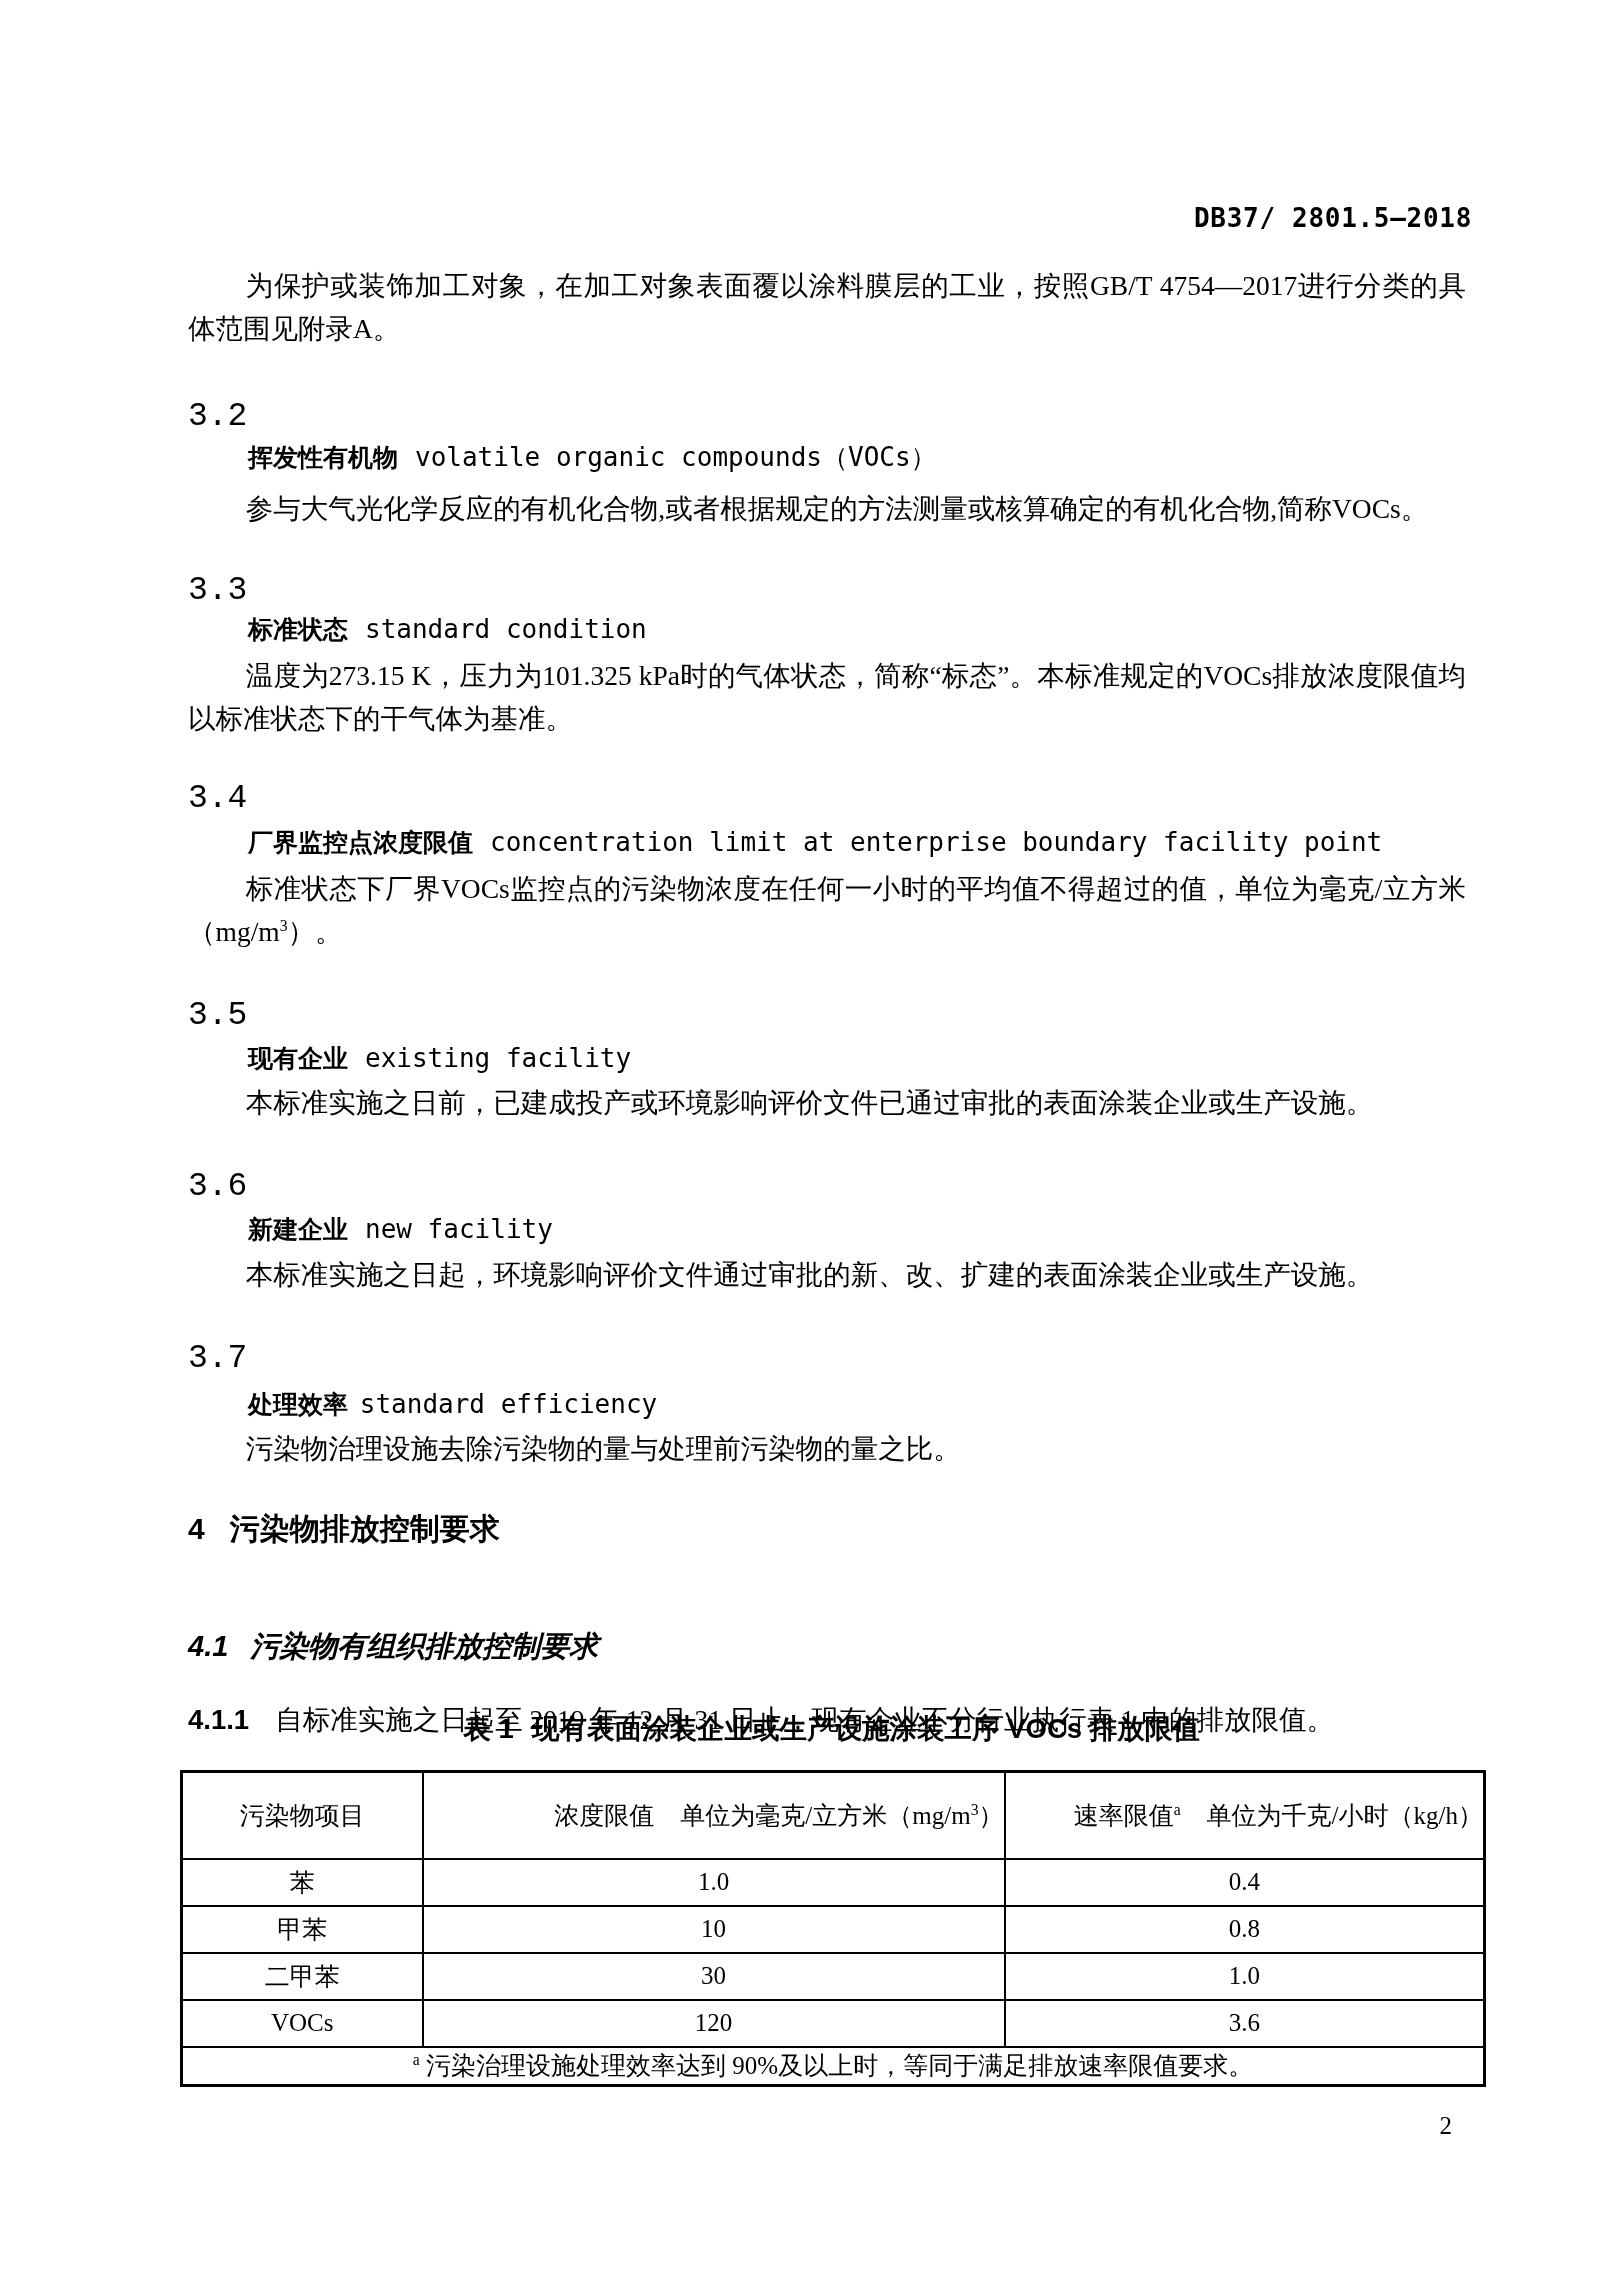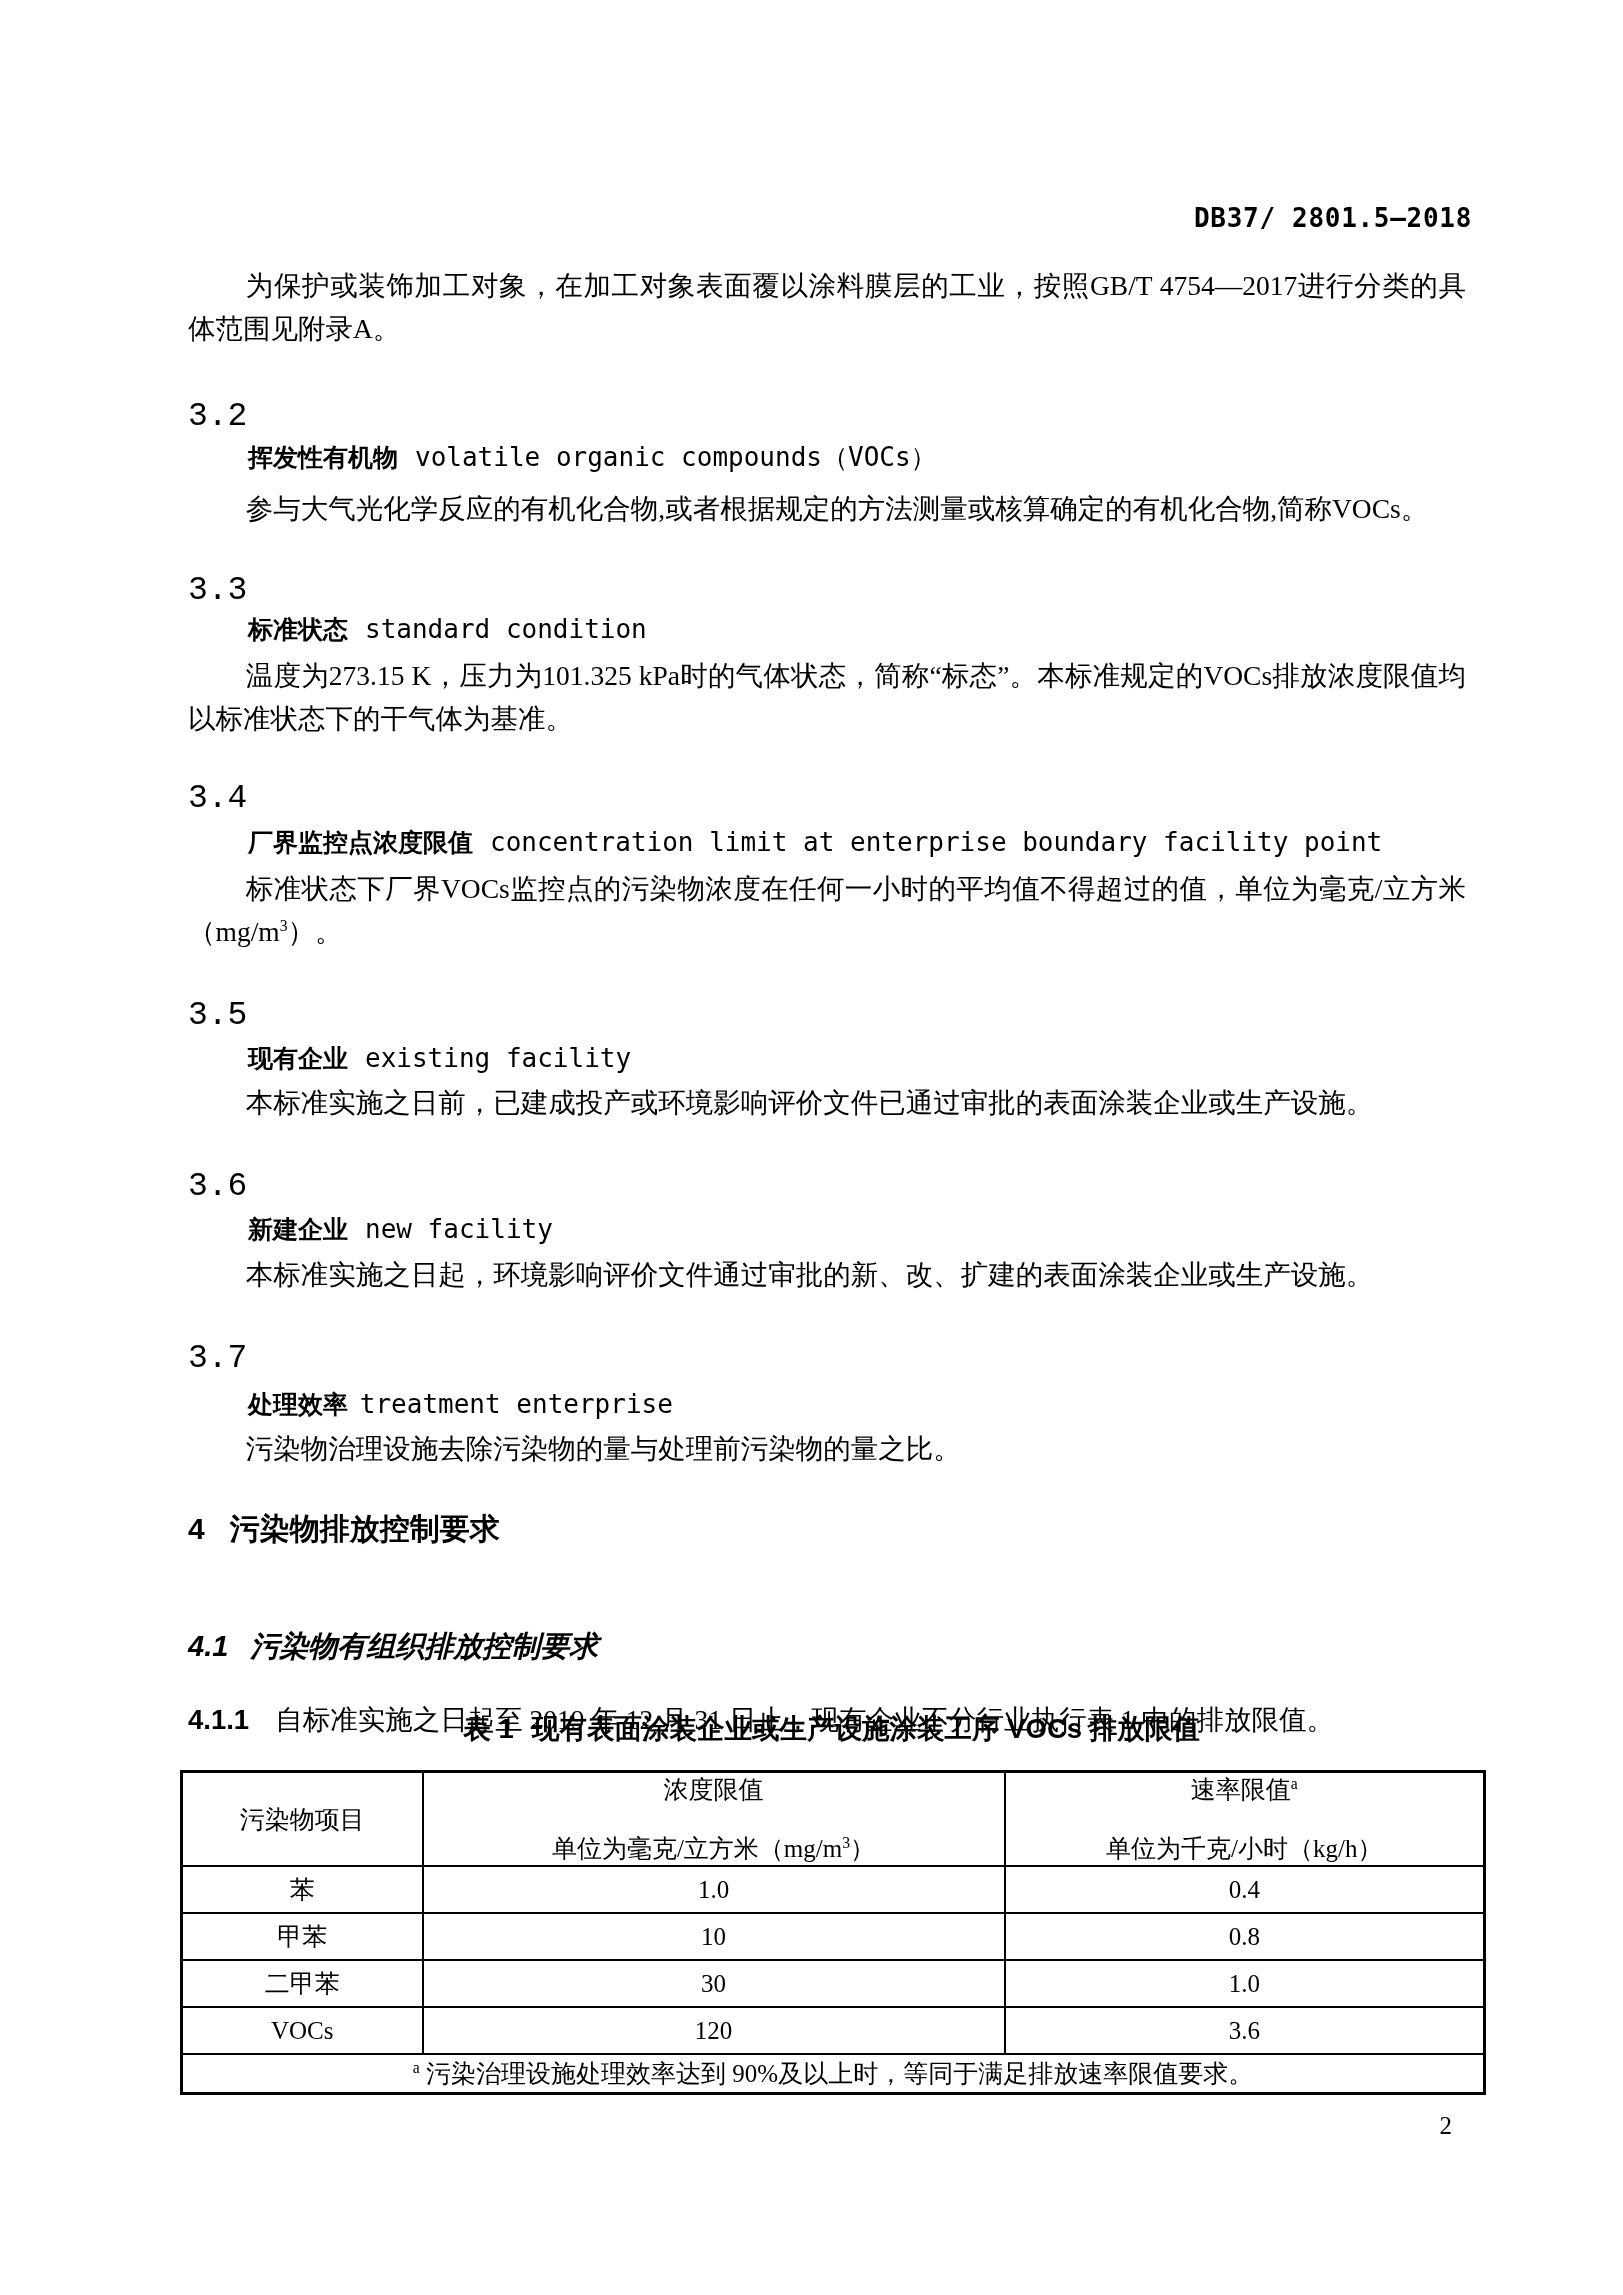--- a/index.html
+++ b/index.html
@@ -49,21 +49,21 @@
     font-size:25px;
   }
   table.limits td{
     border:2px solid #000;border-top-width:2.6px;border-bottom-width:2.6px;
     text-align:center;vertical-align:middle;padding:0;
   }
   table.limits{border:3.9px solid #000;}
   tr.hdr{height:87px;}
   tr.datarow{height:47px;}
   tr.noterow{height:39px;}
-  .hdr-stack{display:flex;flex-direction:column;justify-content:flex-end;gap:26px;}
+  .hdr-stack{display:flex;justify-content:flex-end;gap:26px;}
   sup.s{font-size:15.7px;vertical-align:super;line-height:0;}
   td.note-cell{text-align:left;padding-left:9.2px;}
   .page-num{
     top:2112px;right:171px;font-size:25px;font-family:"Liberation Serif",serif;
   }
 </style>
 </head>
 <body>
 
 <div class="abs doc-number">DB37/ 2801.5—2018</div>
@@ -97,21 +97,21 @@
 <div class="abs body-text indent" style="top:1081px;">本标准实施之日前，已建成投产或环境影响评价文件已通过审批的表面涂装企业或生产设施。</div>
 
 <div class="abs sec-num" style="top:1149px;">3.6</div>
 <div class="abs term-line" style="top:1209px;text-align:center;">
   <span class="term-zh">新建企业</span><span class="term-en">new facility</span>
 </div>
 <div class="abs body-text indent" style="top:1253px;">本标准实施之日起，环境影响评价文件通过审批的新、改、扩建的表面涂装企业或生产设施。</div>
 
 <div class="abs sec-num" style="top:1321px;">3.7</div>
 <div class="abs term-line" style="top:1384px;">
-  <span class="term-zh">处理效率</span><span class="term-en" style="margin-left:11.8px;">treatment enterprise</span>
+  <span class="term-zh">处理效率</span><span class="term-en" style="margin-left:11.8px;">standard efficiency</span>
 </div>
 <div class="abs body-text indent" style="top:1427px;">污染物治理设施去除污染物的量与处理前污染物的量之比。</div>
 
 <div class="abs h4" style="top:1506px;">
   <span>4</span><span class="gap">污染物排放控制要求</span>
 </div>
 
 <div class="abs h41" style="top:1625px;">
   <span>4.1</span><span class="gap">污染物有组织排放控制要求</span>
 </div>

